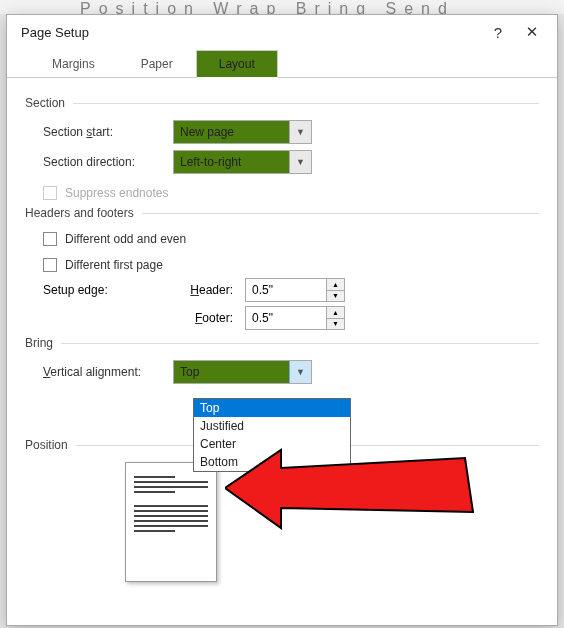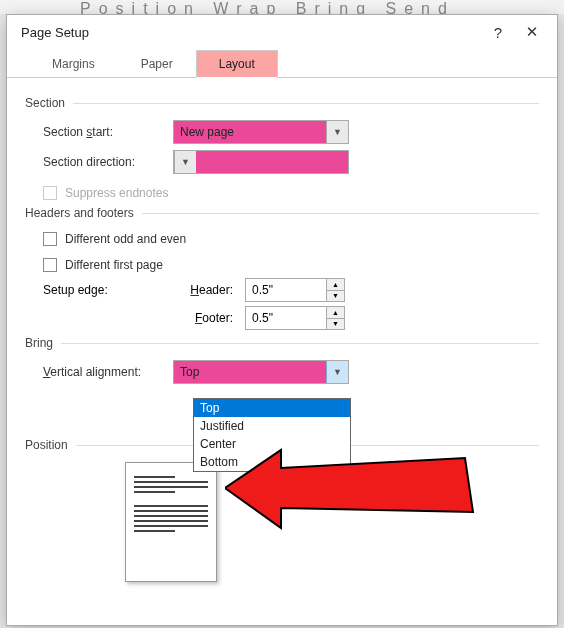--- a/index.html
+++ b/index.html
@@ -4,28 +4,28 @@
 <style>
 * { box-sizing: border-box; margin: 0; padding: 0; font-family: "Segoe UI", Tahoma, sans-serif; font-size: 12px; }
 body { background: #e8e8e8; width: 564px; height: 628px; overflow: hidden; position: relative; }
 .ribbon-frag { position: absolute; top: 0; left: 0; right: 0; height: 14px; background: #f3f3f3; color: #888; font-size: 16px; padding-left: 80px; letter-spacing: 8px; }
 .dialog { position: absolute; top: 14px; left: 6px; width: 552px; height: 612px; background: #fff; border: 1px solid #aaa; box-shadow: 0 4px 16px rgba(0,0,0,.25); display: flex; flex-direction: column; }
 .titlebar { height: 34px; display: flex; align-items: center; padding: 0 8px 0 14px; }
 .titlebar .title { flex: 1; font-size: 13px; color: #222; }
 .titlebar .help, .titlebar .close { width: 34px; text-align: center; font-size: 15px; color: #333; cursor: pointer; }
 .tabs { display: flex; border-bottom: 1px solid #ccc; padding-left: 22px; }
 .tab { padding: 6px 22px; color: #555; cursor: pointer; border: 1px solid transparent; position: relative; top: 1px; }
-.tab.active { border: 1px solid #ccc; border-bottom: 1px solid #fff; background: #fca5a5; color: #222; }
+.tab.active { border: 1px solid #ccc; border-bottom: 1px solid #fff; background: #4d7c0f; color: #222; }
 .body { padding: 12px 18px; flex: 1; position: relative; }
 .group-title { color: #444; display: flex; align-items: center; margin: 6px 0 10px 0; }
 .group-title .line { flex: 1; height: 1px; background: #ddd; margin-left: 8px; }
 .row { display: flex; align-items: center; margin: 6px 0 6px 18px; }
 .label { width: 130px; color: #333; }
 .underline-h { text-decoration: underline; text-decoration-color: #333; }
-.select { display: flex; align-items: center; border: 1px solid #aaa; height: 24px; background: #ec4899; width: 176px; }
+.select { display: flex; align-items: center; border: 1px solid #aaa; height: 24px; background: #4d7c0f; width: 139px; }
 .select .val { flex: 1; padding: 0 6px; color: #222; }
 .select .btn { width: 22px; height: 100%; border-left: 1px solid #aaa; background: #e9e9e9; display: flex; align-items: center; justify-content: center; cursor: pointer; }
 .chev { font-size: 9px; color: #555; }
 .select.highlight .btn { background: #cde6f7; border-left-color: #7aa7d1; }
 .checkbox { width: 14px; height: 14px; border: 1px solid #888; margin-right: 8px; background: #fff; }
 .checkbox.disabled { border-color: #ccc; }
 .check-row { display: flex; align-items: center; margin: 12px 0 6px 18px; color: #333; }
 .check-row.disabled { color: #aaa; }
 .spinner { display: flex; border: 1px solid #aaa; height: 24px; width: 100px; }
 .spinner .val { flex: 1; padding: 0 6px; display: flex; align-items: center; }
@@ -72,20 +72,21 @@
       <div class="select">
         <div class="val">New page</div>
         <div class="btn">
             <span class="chev">▼</span>
           </div>
       </div>
     </div>
     <div class="row">
       <div class="label">Section direction:</div>
       <div class="select">
+        <div class="val">Left-to-right</div>
         <div class="btn">
             <span class="chev">▼</span>
           </div>
       </div>
     </div>
     <div class="check-row disabled">
       <div class="checkbox disabled"></div>
       <span>Suppress endnotes</span>
     </div>
 

